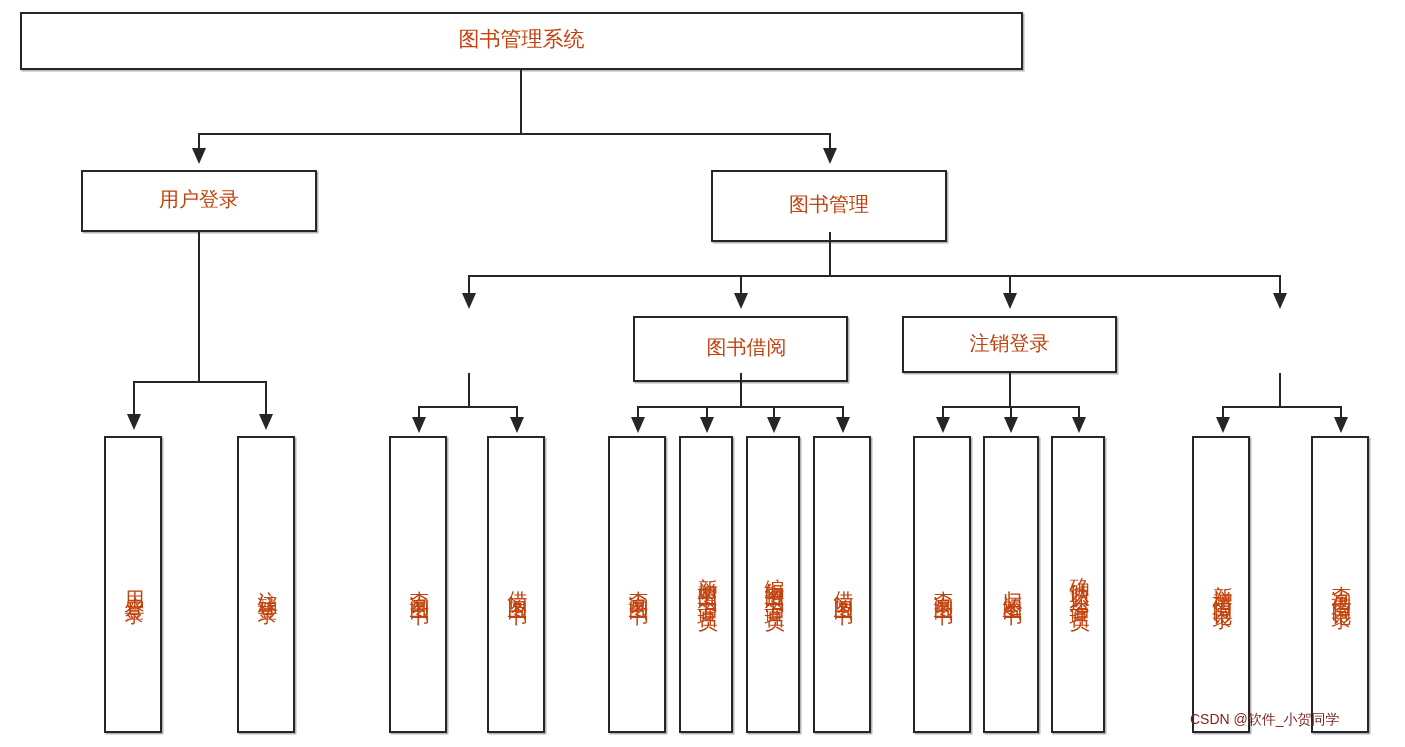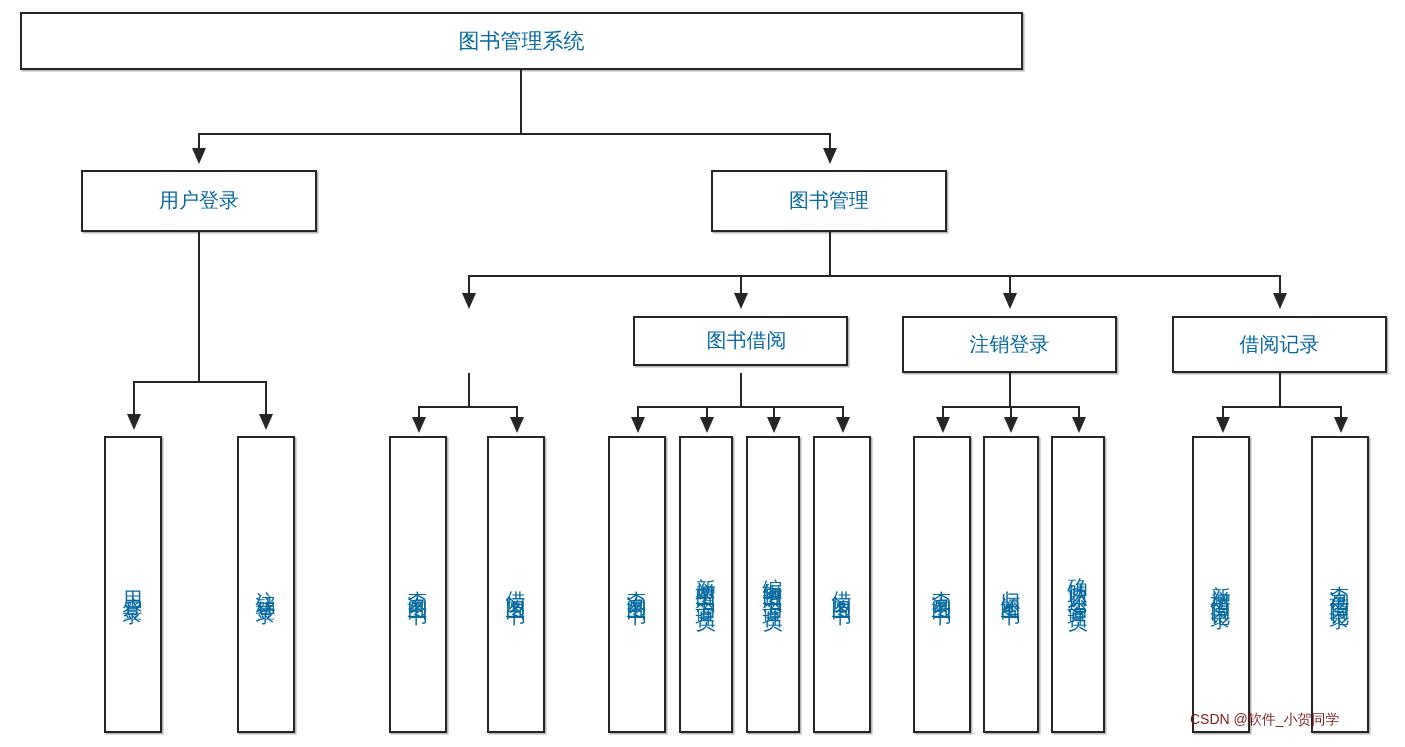--- a/index.html
+++ b/index.html
@@ -9,23 +9,24 @@
   
   .node{
     position:absolute;
     box-sizing:border-box;
     background:#ffffff;
     border:2px solid #262626;
     box-shadow:1.5px 1.5px 0 0 rgba(120,120,120,0.55);
     display:flex;
     align-items:center;
     justify-content:center;
-    color:#0369a1;
+    color:#c2410c;
     line-height:1.18;
     text-align:center;
+    font-family:Liberation Mono, monospace;
   }
   .node.root{font-size:21px;}
   .node.l2{font-size:20px;}
   .node.l3{font-size:20px;}
 
   
   .node.leaf{
     font-size:20px;
     align-items:center;
     justify-content:center;
@@ -75,21 +76,21 @@
   <div class="ln h" style="left:198px;top:133px;width:633px;height:2px;"></div>
   <div class="ln v" style="left:198px;top:133px;width:2px;height:18px;"></div>
   <div class="arrow" style="left:192px;top:148px;"></div>
   <div class="ln v" style="left:829px;top:133px;width:2px;height:18px;"></div>
   <div class="arrow" style="left:823px;top:148px;"></div>
 
   <div class="node l2" style="left:81px;top:170px;width:236px;height:62px;">
     <span>用户登录</span>
   </div>
 
-  <div class="node l2" style="left:711px;top:170px;width:236px;height:62px;">
+  <div class="node l2" style="left:711px;top:170px;width:236px;height:72px;">
     <span>图书管理</span>
   </div>
 
   <div class="ln v" style="left:198px;top:232px;width:2px;height:150px;"></div>
   <div class="ln h" style="left:133px;top:381px;width:133px;height:2px;"></div>
   <div class="ln v" style="left:133px;top:381px;width:2px;height:35px;"></div>
   <div class="arrow" style="left:127px;top:414px;"></div>
   <div class="ln v" style="left:265px;top:381px;width:2px;height:35px;"></div>
   <div class="arrow" style="left:259px;top:414px;"></div>
 
@@ -101,28 +102,25 @@
 
   <div class="ln v" style="left:740px;top:275px;width:2px;height:20px;"></div>
   <div class="arrow" style="left:734px;top:293px;"></div>
 
   <div class="ln v" style="left:1009px;top:275px;width:2px;height:20px;"></div>
   <div class="arrow" style="left:1003px;top:293px;"></div>
 
   <div class="ln v" style="left:1279px;top:275px;width:2px;height:20px;"></div>
   <div class="arrow" style="left:1273px;top:293px;"></div>
 
-  <div class="node l3" style="left:633px;top:316px;width:215px;height:50px;padding-left:12px;">
+  <div class="node l3" style="left:633px;top:316px;width:215px;height:66px;padding-left:12px;">
     <span>图书借阅</span>
   </div>
   <div class="node l3" style="left:902px;top:316px;width:215px;height:57px;">
     <span>注销登录</span>
-  </div>
-  <div class="node l3" style="left:1172px;top:316px;width:215px;height:57px;">
-    <span>借阅记录</span>
   </div>
 
   <div class="ln v" style="left:468px;top:373px;width:2px;height:34px;"></div>
   <div class="ln h" style="left:418px;top:406px;width:99px;height:2px;"></div>
   <div class="ln v" style="left:418px;top:406px;width:2px;height:12px;"></div>
   <div class="arrow" style="left:412px;top:417px;"></div>
   <div class="ln v" style="left:516px;top:406px;width:2px;height:12px;"></div>
   <div class="arrow" style="left:510px;top:417px;"></div>
 
   <div class="ln v" style="left:740px;top:373px;width:2px;height:34px;"></div>

